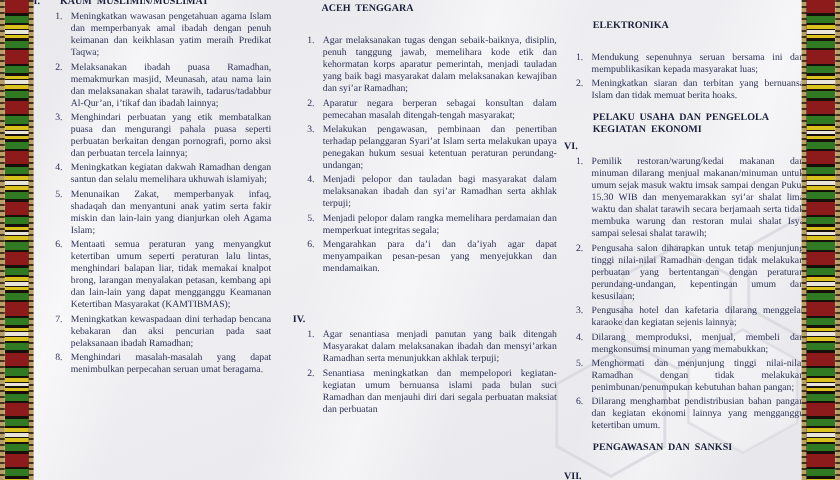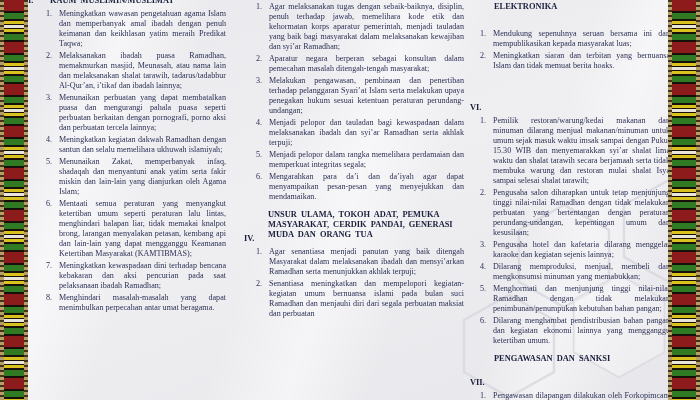--- a/index.html
+++ b/index.html
@@ -40,21 +40,21 @@
   .content{
     position:absolute;left:20px;right:24px;top:0;bottom:0;z-index:1;
     display:flex;
   }
   .col{
     box-sizing:border-box;color:#2c3156;font-size:8.1px;line-height:10px;
     text-align:justify;
   }
   .col0{width:218px;padding:0 12px 0 8px;margin-top:-4px;}
   .col1{width:232px;padding:2px 6px 0 6px;}
-  .col2{width:206px;padding:2px 6px 0 0;}
+  .col2{width:206px;padding:16px 6px 0 0;}
   .section{margin-top:8px;}
   .section:first-child{margin-top:0;}
   .heading{display:flex;font-weight:bold;color:#1a1f3c;font-size:8.4px;margin-bottom:3px;text-align:left;}
   .heading .title{word-spacing:2px;}
   .col0 .numeral{flex:0 0 22px;}
   .col1 .numeral,.col2 .numeral{flex:0 0 24px;margin-top:24px;}
   .item{display:flex;margin-bottom:2px;}
   .col0 .item{margin-left:18px;}
   .col1 .item{margin-left:12px;}
   .col2 .item{margin-left:10px;}
@@ -88,75 +88,78 @@
           <div class="item">
             <span class="num">1.</span>
             <span class="txt">Meningkatkan wawasan pengetahuan agama Islam dan memperbanyak amal ibadah dengan penuh keimanan dan keikhlasan yatim meraih Predikat Taqwa;</span>
           </div>
           <div class="item">
             <span class="num">2.</span>
             <span class="txt">Melaksanakan ibadah puasa Ramadhan, memakmurkan masjid, Meunasah, atau nama lain dan melaksanakan shalat tarawih, tadarus/tadabbur Al-Qur’an, i’tikaf dan ibadah lainnya;</span>
           </div>
           <div class="item">
             <span class="num">3.</span>
-            <span class="txt">Menunaikan perbuatan yang dapat membatalkan puasa dan mengurangi pahala puasa seperti perbuatan berkaitan dengan pornografi, porno aksi dan perbuatan tercela lainnya;</span>
+            <span class="txt">Menghindari perbuatan yang etik membatalkan puasa dan mengurangi pahala puasa seperti perbuatan berkaitan dengan pornografi, porno aksi dan perbuatan tercela lainnya;</span>
           </div>
           <div class="item">
             <span class="num">4.</span>
             <span class="txt">Meningkatkan kegiatan dakwah Ramadhan dengan santun dan selalu memelihara ukhuwah islamiyah;</span>
           </div>
           <div class="item">
             <span class="num">5.</span>
             <span class="txt">Menunaikan Zakat, memperbanyak infaq, shadaqah dan menyantuni anak yatim serta fakir miskin dan lain-lain yang dianjurkan oleh Agama Islam;</span>
           </div>
           <div class="item">
             <span class="num">6.</span>
             <span class="txt">Mentaati semua peraturan yang menyangkut ketertiban umum seperti peraturan lalu lintas, menghindari balapan liar, tidak memakai knalpot brong, larangan menyalakan petasan, kembang api dan lain-lain yang dapat mengganggu Keamanan Ketertiban Masyarakat (KAMTIBMAS);</span>
           </div>
           <div class="item">
             <span class="num">7.</span>
             <span class="txt">Meningkatkan kewaspadaan dini terhadap bencana kebakaran dan aksi pencurian pada saat pelaksanaan ibadah Ramadhan;</span>
           </div>
           <div class="item">
             <span class="num">8.</span>
-            <span class="txt">Menghindari masalah-masalah yang dapat menimbulkan perpecahan antar umat beragama.</span>
+            <span class="txt">Menghindari masalah-masalah yang dapat menimbulkan perpecahan seruan umat beragama.</span>
           </div>
         </div>
       </div>
       <div class="col col1">
         <div class="section">
-          <div class="item">
-            <span class="num">1.</span>
-            <span class="txt">Agar melaksanakan tugas dengan sebaik-baiknya, disiplin, penuh terhadap jawab, memelihara kode etik dan kehormatan korps aparatur pemerintah, menjadi tauladan yang baik bagi masyarakat dalam melaksanakan kewajiban dan syi’ar Ramadhan;</span>
+          <div class="heading">
+            <span class="numeral"></span>
+            <span class="title">ACEH TENGGARA</span>
+          </div>
+          <div class="item">
+            <span class="num">1.</span>
+            <span class="txt">Agar melaksanakan tugas dengan sebaik-baiknya, disiplin, penuh tanggung jawab, memelihara kode etik dan kehormatan korps aparatur pemerintah, menjadi tauladan yang baik bagi masyarakat dalam melaksanakan kewajiban dan syi’ar Ramadhan;</span>
           </div>
           <div class="item">
             <span class="num">2.</span>
             <span class="txt">Aparatur negara berperan sebagai konsultan dalam pemecahan masalah ditengah-tengah masyarakat;</span>
           </div>
           <div class="item">
             <span class="num">3.</span>
             <span class="txt">Melakukan pengawasan, pembinaan dan penertiban terhadap pelanggaran Syari’at Islam serta melakukan upaya penegakan hukum sesuai ketentuan peraturan perundang-undangan;</span>
           </div>
           <div class="item">
             <span class="num">4.</span>
-            <span class="txt">Menjadi pelopor dan tauladan bagi kewaspadaan dalam melaksanakan ibadah dan syi’ar Ramadhan serta akhlak terpuji;</span>
+            <span class="txt">Menjadi pelopor dan tauladan bagi masyarakat dalam melaksanakan ibadah dan syi’ar Ramadhan serta akhlak terpuji;</span>
           </div>
           <div class="item">
             <span class="num">5.</span>
             <span class="txt">Menjadi pelopor dalam rangka memelihara perdamaian dan memperkuat integritas segala;</span>
           </div>
           <div class="item">
             <span class="num">6.</span>
             <span class="txt">Mengarahkan para da’i dan da’iyah agar dapat menyampaikan pesan-pesan yang menyejukkan dan mendamaikan.</span>
           </div>
         </div>
         <div class="section">
           <div class="heading">
             <span class="numeral">IV.</span>
-            <span class="title">UNSUR ULAMA, TOKOH ADAT, PEMUKA MASYARAKAT, CERDIK PANDAI, GENERASI MUDA DAN ORANG TUA</span>
           </div>
           <div class="item">
             <span class="num">1.</span>
             <span class="txt">Agar senantiasa menjadi panutan yang baik ditengah Masyarakat dalam melaksanakan ibadah dan mensyi’arkan Ramadhan serta menunjukkan akhlak terpuji;</span>
           </div>
           <div class="item">
             <span class="num">2.</span>
             <span class="txt">Senantiasa meningkatkan dan mempelopori kegiatan-kegiatan umum bernuansa islami pada bulan suci Ramadhan dan menjauhi diri dari segala perbuatan maksiat dan perbuatan</span>
           </div>
         </div>
@@ -172,20 +175,21 @@
             <span class="txt">Mendukung sepenuhnya seruan bersama ini dan mempublikasikan kepada masyarakat luas;</span>
           </div>
           <div class="item">
             <span class="num">2.</span>
             <span class="txt">Meningkatkan siaran dan terbitan yang bernuansa Islam dan tidak memuat berita hoaks.</span>
           </div>
         </div>
         <div class="section">
           <div class="heading">
             <span class="numeral">VI.</span>
+            <span class="title">PELAKU USAHA DAN PENGELOLA KEGIATAN EKONOMI</span>
           </div>
           <div class="item">
             <span class="num">1.</span>
             <span class="txt">Pemilik restoran/warung/kedai makanan dan minuman dilarang menjual makanan/minuman untuk umum sejak masuk waktu imsak sampai dengan Pukul 15.30 WIB dan menyemarakkan syi’ar shalat lima waktu dan shalat tarawih secara berjamaah serta tidak membuka warung dan restoran mulai shalat Isya sampai selesai shalat tarawih;</span>
           </div>
           <div class="item">
             <span class="num">2.</span>
             <span class="txt">Pengusaha salon diharapkan untuk tetap menjunjung tinggi nilai-nilai Ramadhan dengan tidak melakukan perbuatan yang bertentangan dengan peraturan perundang-undangan, kepentingan umum dan kesusilaan;</span>
           </div>
           <div class="item">

